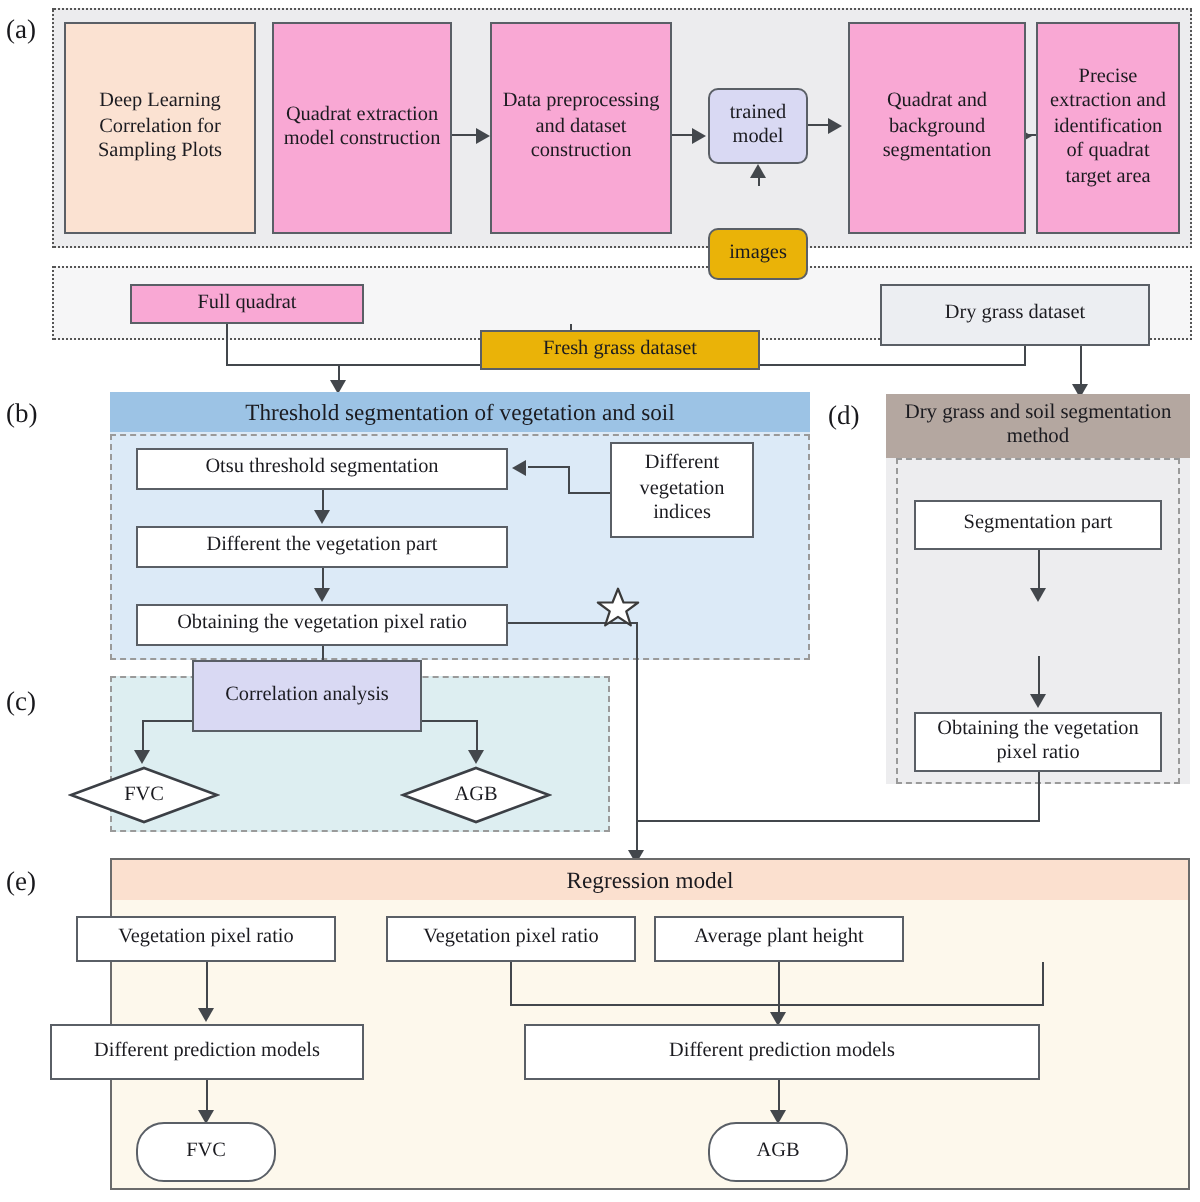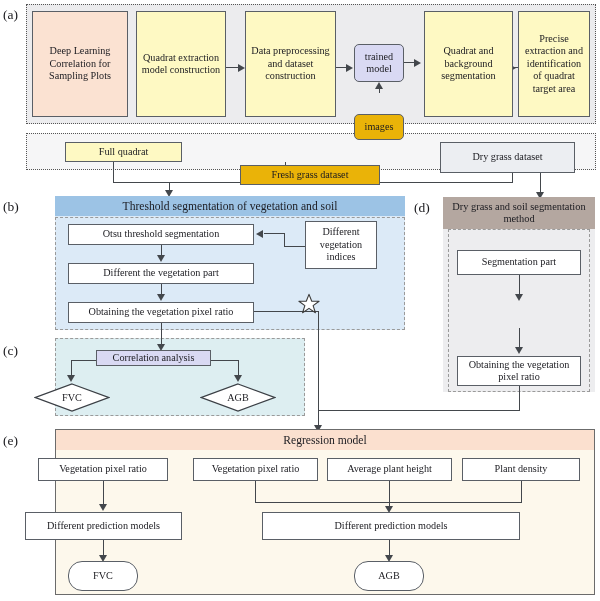--- a/index.html
+++ b/index.html
@@ -34,21 +34,21 @@
     position:absolute;box-sizing:border-box;
     border:1.3px solid #5a5f66;
     display:flex;align-items:center;justify-content:center;
     text-align:center;
     font-size:10.2px;
     line-height:1.22;
     padding:1px 3px;
     background:#fffdf3;
     z-index:20;
   }
-  .box.cream{background:#fef9c3;}
+  .box.cream{background:#f9a8d4;}
   .box.peach{background:#fbe2d2;}
   .box.white{background:#ffffff;}
   .box.green{background:#eab308;margin-top:23px;}
   .box.grey{background:#eceef2;}
   .box.lav{background:#d9d9f3;}
   .box.round{border-radius:5px;}
   .box.pill{border-radius:14px;background:#ffffff;}
 
   
   .band{
@@ -187,21 +187,21 @@
   <div class="ln lnv" style="left:318px;top:311px;height:117px;"></div>
   <div class="arrow-d" style="left:314.2px;top:425px;"></div>
 
   <div class="ln lnv" style="left:160.5px;top:323px;height:23px;"></div>
   <div class="arrow-d" style="left:156.7px;top:344px;"></div>
 
   <div class="fill cyan" style="left:55px;top:338px;width:250px;height:78px;"></div>
   <div class="dashbox" style="left:55px;top:338px;width:250px;height:78px;"></div>
   <div class="panel-label" style="left:3px;top:344px;">(c)</div>
 
-  <div class="box lav" style="left:96px;top:350px;width:115px;height:16px;">Correlation analysis</div>
+  <div class="box lav" style="left:96px;top:330px;width:115px;height:36px;">Correlation analysis</div>
 
   <div class="ln lnh" style="left:71px;top:360px;width:26px;"></div>
   <div class="ln lnv" style="left:71px;top:360px;height:17px;"></div>
   <div class="arrow-d" style="left:67.2px;top:375px;"></div>
 
   <div class="ln lnh" style="left:210px;top:360px;width:29px;"></div>
   <div class="ln lnv" style="left:238px;top:360px;height:17px;"></div>
   <div class="arrow-d" style="left:234.2px;top:375px;"></div>
 
   <div class="diamond" style="left:34px;top:383px;width:76px;height:29px;">
@@ -245,21 +245,20 @@
   <div class="arrow-d" style="left:98.7px;top:504px;"></div>
 
   <div class="box white" style="left:25px;top:512px;width:157px;height:28px;">Different prediction models</div>
   <div class="ln lnv" style="left:102.5px;top:540px;height:18px;"></div>
   <div class="arrow-d" style="left:98.7px;top:555px;"></div>
 
   <div class="box pill" style="left:68px;top:561px;width:70px;height:30px;">FVC</div>
 
   <div class="box white" style="left:193px;top:458px;width:125px;height:23px;">Vegetation pixel ratio</div>
   <div class="box white" style="left:327px;top:458px;width:125px;height:23px;">Average plant height</div>
-  <div class="box white" style="left:462px;top:458px;width:118px;height:23px;">Plant density</div>
 
   <div class="ln lnv" style="left:255px;top:481px;height:22px;"></div>
   <div class="ln lnv" style="left:521px;top:481px;height:22px;"></div>
   <div class="ln lnh" style="left:255px;top:502px;width:267px;"></div>
   <div class="ln lnv" style="left:389px;top:481px;height:29px;"></div>
   <div class="arrow-d" style="left:385.2px;top:506px;"></div>
 
   <div class="box white" style="left:262px;top:512px;width:258px;height:28px;">Different prediction models</div>
   <div class="ln lnv" style="left:389px;top:540px;height:18px;"></div>
   <div class="arrow-d" style="left:385.2px;top:555px;"></div>

